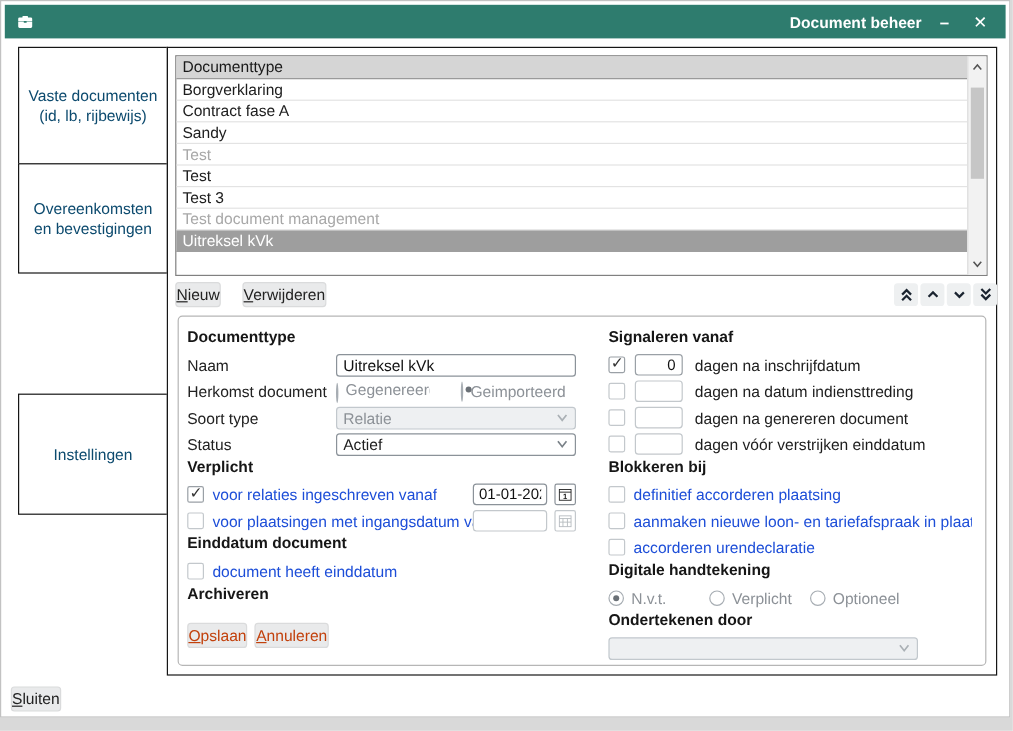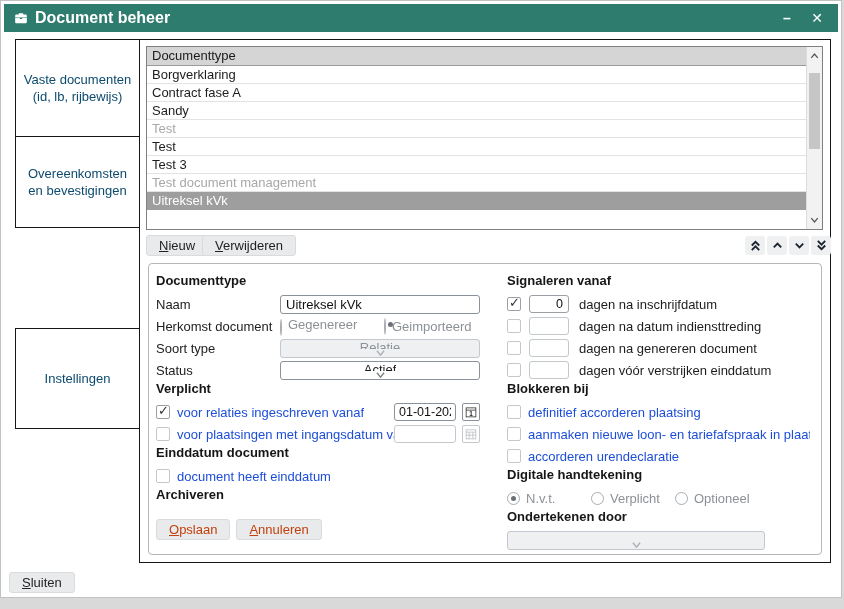--- a/index.html
+++ b/index.html
@@ -13,21 +13,21 @@
     position: absolute; left: 0; top: 0; width: 842px; height: 598px;
     background: #fff; border: 1px solid #c2c2c2;
   }
   
   .titlebar {
     position: absolute; left: 3px; top: 3px; right: 3px; height: 28px;
     background: #2e7c6e; color: #fff; display: flex; align-items: center;
     padding: 0 10px;
   }
   .titlebar .app-ico { display: inline-flex; margin-right: 7px; }
-  .titlebar .ttl { font-weight: bold; font-size: 16px; flex: 1; }
+  .titlebar .ttl { font-weight: bold; font-size: 13px; flex: 1; text-align: right; }
   .winbtn { width: 22px; text-align: center; font-weight: bold; cursor: default;
     font-size: 14px; margin-left: 8px; }
   
   .tab {
     position: absolute; left: 14px; width: 125px; background: #fff;
     border: 1px solid #161616; display: flex; align-items: center;
     justify-content: center; text-align: center; white-space: pre-line;
     line-height: 17px; color: #0c4a6e;
   }
   #tab1 { top: 38px;  height: 98px; }
@@ -60,21 +60,21 @@
     background: #f2f2f2; border-left: 1px solid #dcdcdc;
   }
   .varrow { position: absolute; left: 0; width: 15px; height: 16px;
     display: flex; align-items: center; justify-content: center; color: #555; }
   .varrow.up { top: 1px; } .varrow.down { bottom: 1px; }
   .vthumb { position: absolute; left: 2px; width: 11px; top: 26px; height: 76px;
     background: #c6c6c6; }
   
   .btn {
     display: inline-block; background: #e9eaeb; border: 1px solid #dadbdc;
-    border-radius: 3px; padding: 2px 12px; line-height: 15px; color: #222;
+    border-radius: 3px; padding: 2px 0; line-height: 15px; color: #222;
     cursor: default; text-align: center;
   }
   .btn::first-letter { text-decoration: underline; }
   .btn.disabled { color: #c2410c; }
   #btn-nieuw { position: absolute; left: 145px; top: 234px; }
   #btn-verwijderen { position: absolute; left: 201px; top: 234px; }
   #btn-sluiten { position: absolute; left: 8px; top: 571px; }
   .movers { position: absolute; left: 744px; top: 235px; display: flex; gap: 2px; }
   .mvbtn { width: 20px; height: 19px; background: #eef0f1; border-radius: 3px;
     display: flex; align-items: center; justify-content: center; color: #1b2430; }
@@ -87,21 +87,21 @@
   .colR { position: absolute; left: 358px; top: 9px; width: 309px; }
   .sect { font-weight: bold; color: #161616; height: 20px; line-height: 16px; }
   .frow { display: flex; align-items: center; height: 22px; }
   .flabel { width: 124px; flex: 0 0 auto; color: #222; }
   .tinput {
     height: 19px; border: 1px solid #8b9299; border-radius: 3px; background: #fff;
     font: 13px "Liberation Sans", sans-serif; color: #111; padding: 0 5px; width: 200px;
   }
   .dd {
     height: 19px; width: 200px; border: 1px solid #8b9299; border-radius: 3px;
-    background: #fff; display: flex; align-items: center; padding: 0 5px; flex-direction: column;
+    background: #fff; display: flex; align-items: center; padding: 0 5px;
   }
   .dd .dd-val { flex: 1; white-space: nowrap; overflow: hidden; }
   .dd .dd-chev { color: #7a8288; display: inline-flex; }
   .dd.disabled { background: #eef0f2; border-color: #c2c8cd; color: #8c9197; }
   .dd.disabled .dd-chev { color: #aab0b5; }
   .cb {
     width: 14px; height: 14px; border: 1px solid #9aa0a6; border-radius: 2px;
     background: #fff; flex: 0 0 auto; position: relative;
   }
   .cb.on::after { content: "✓"; position: absolute; left: 1px; top: -3px;

